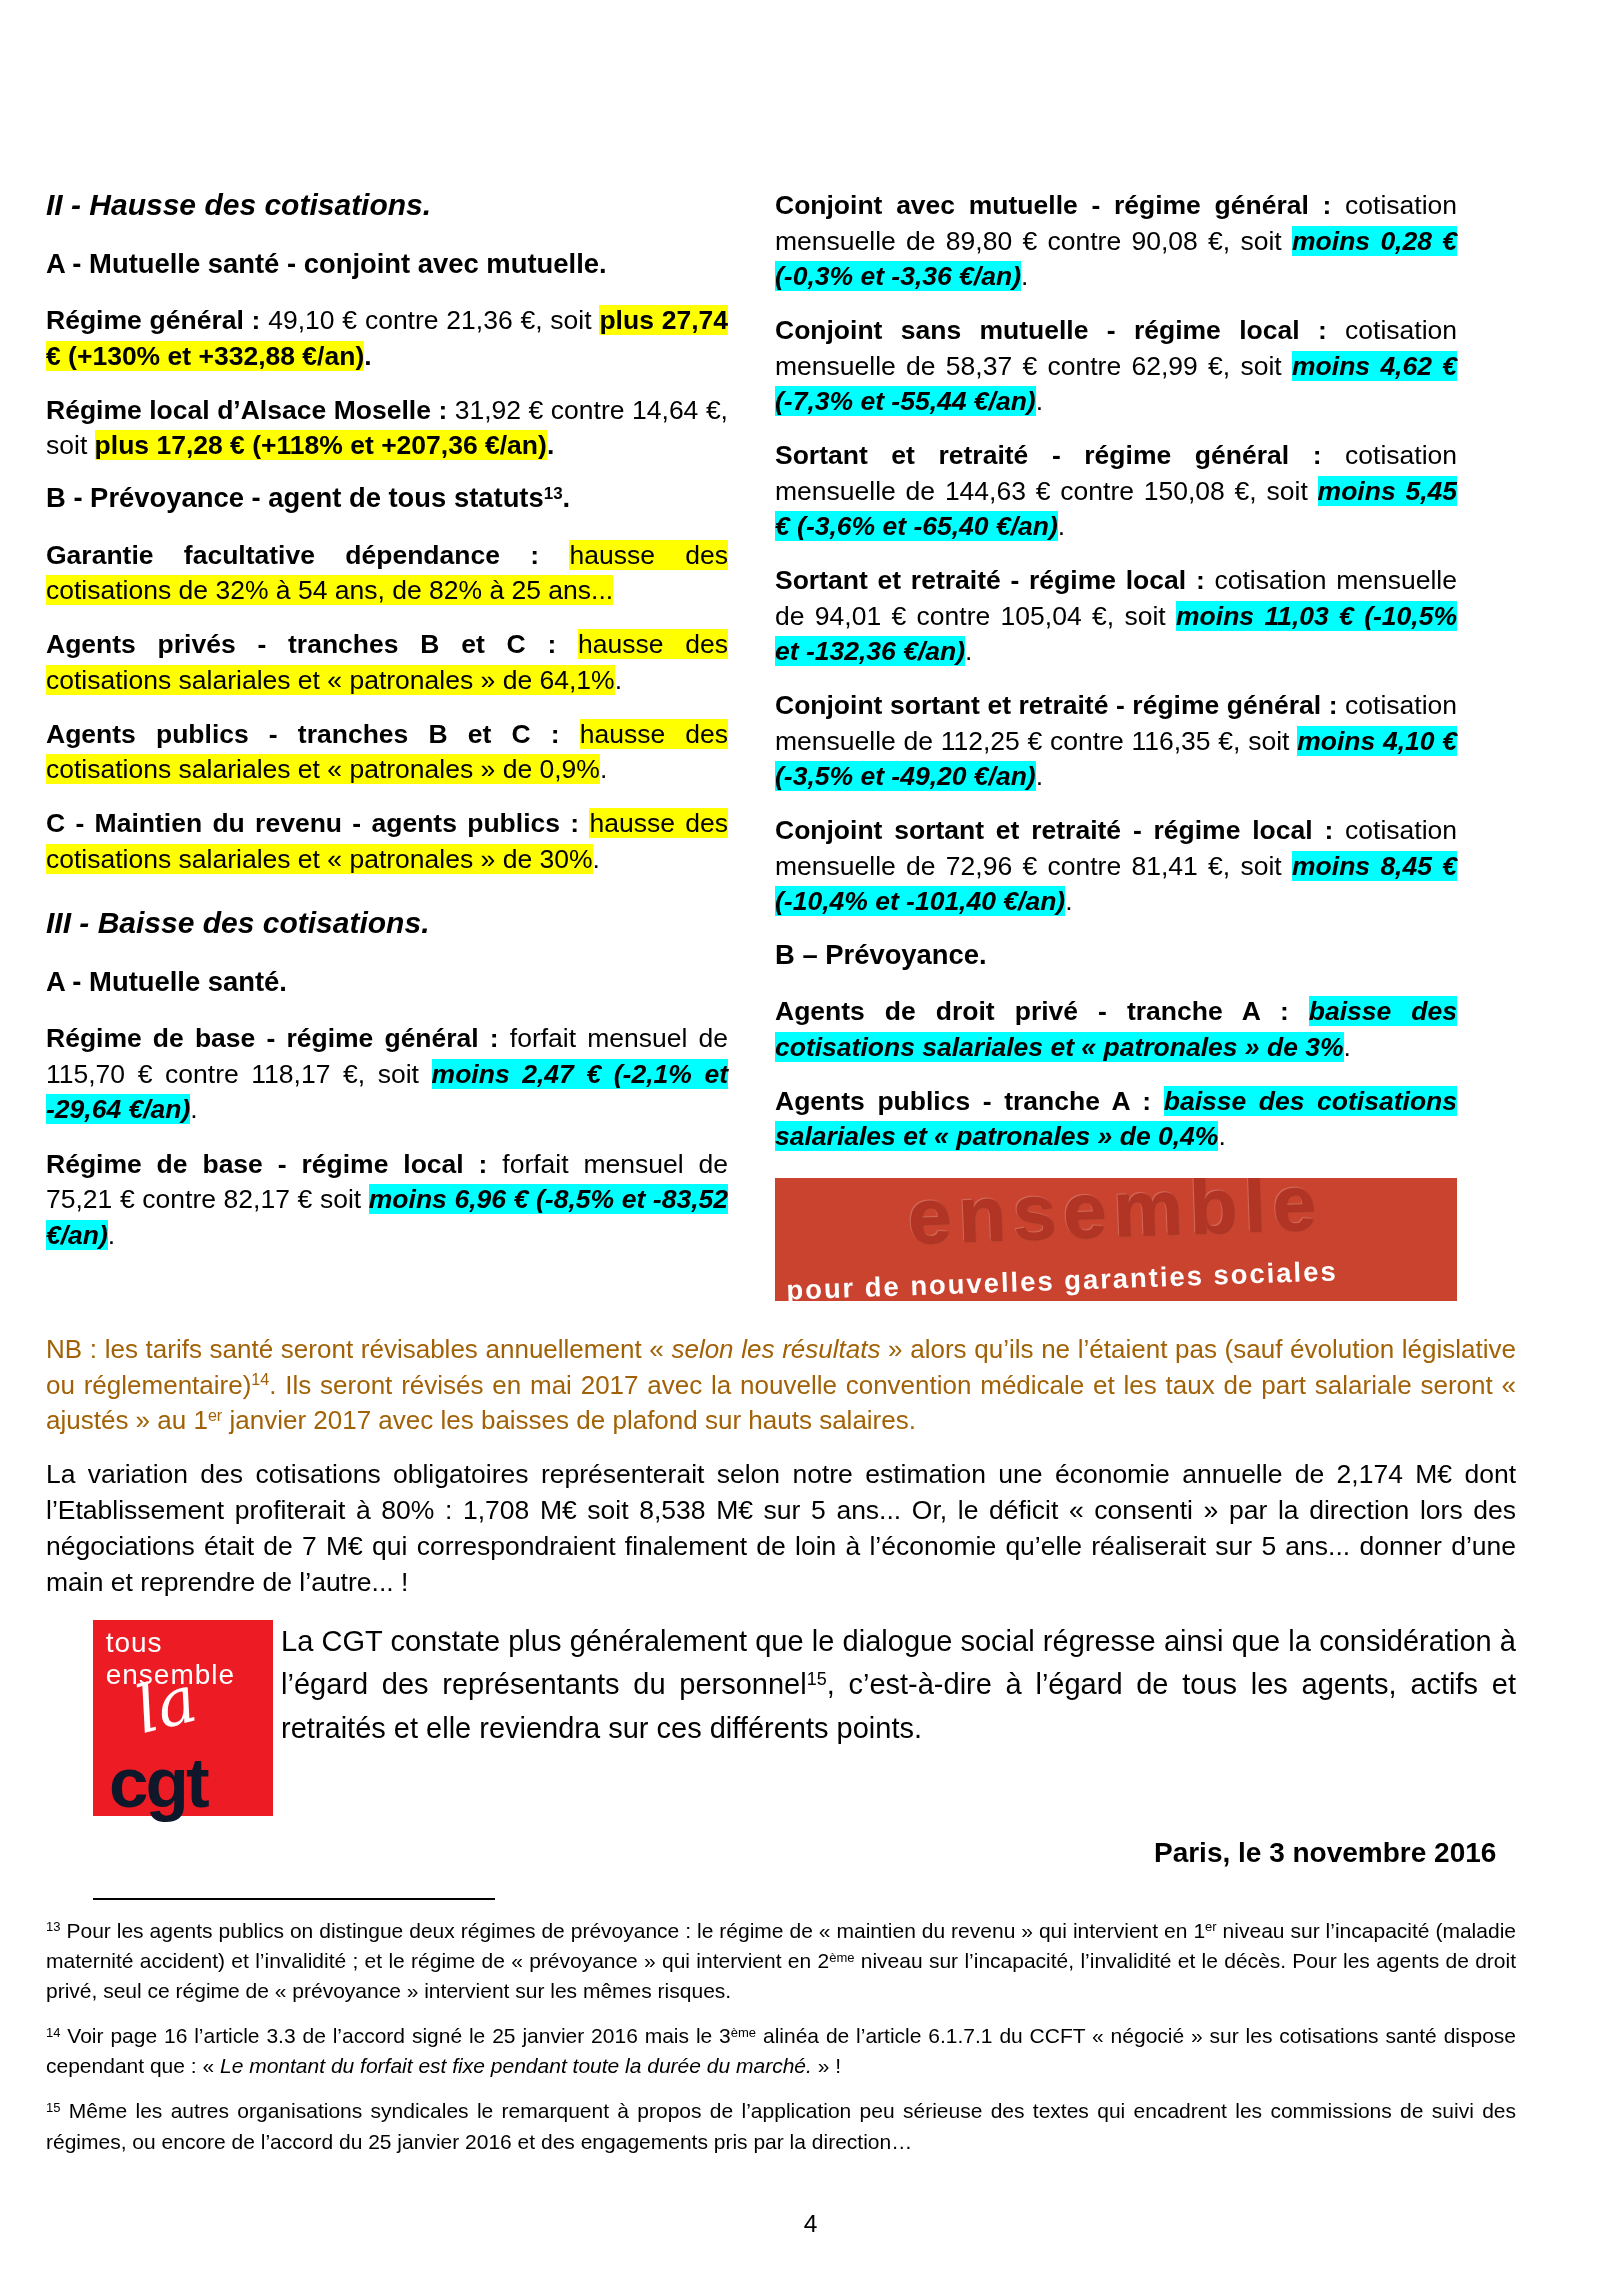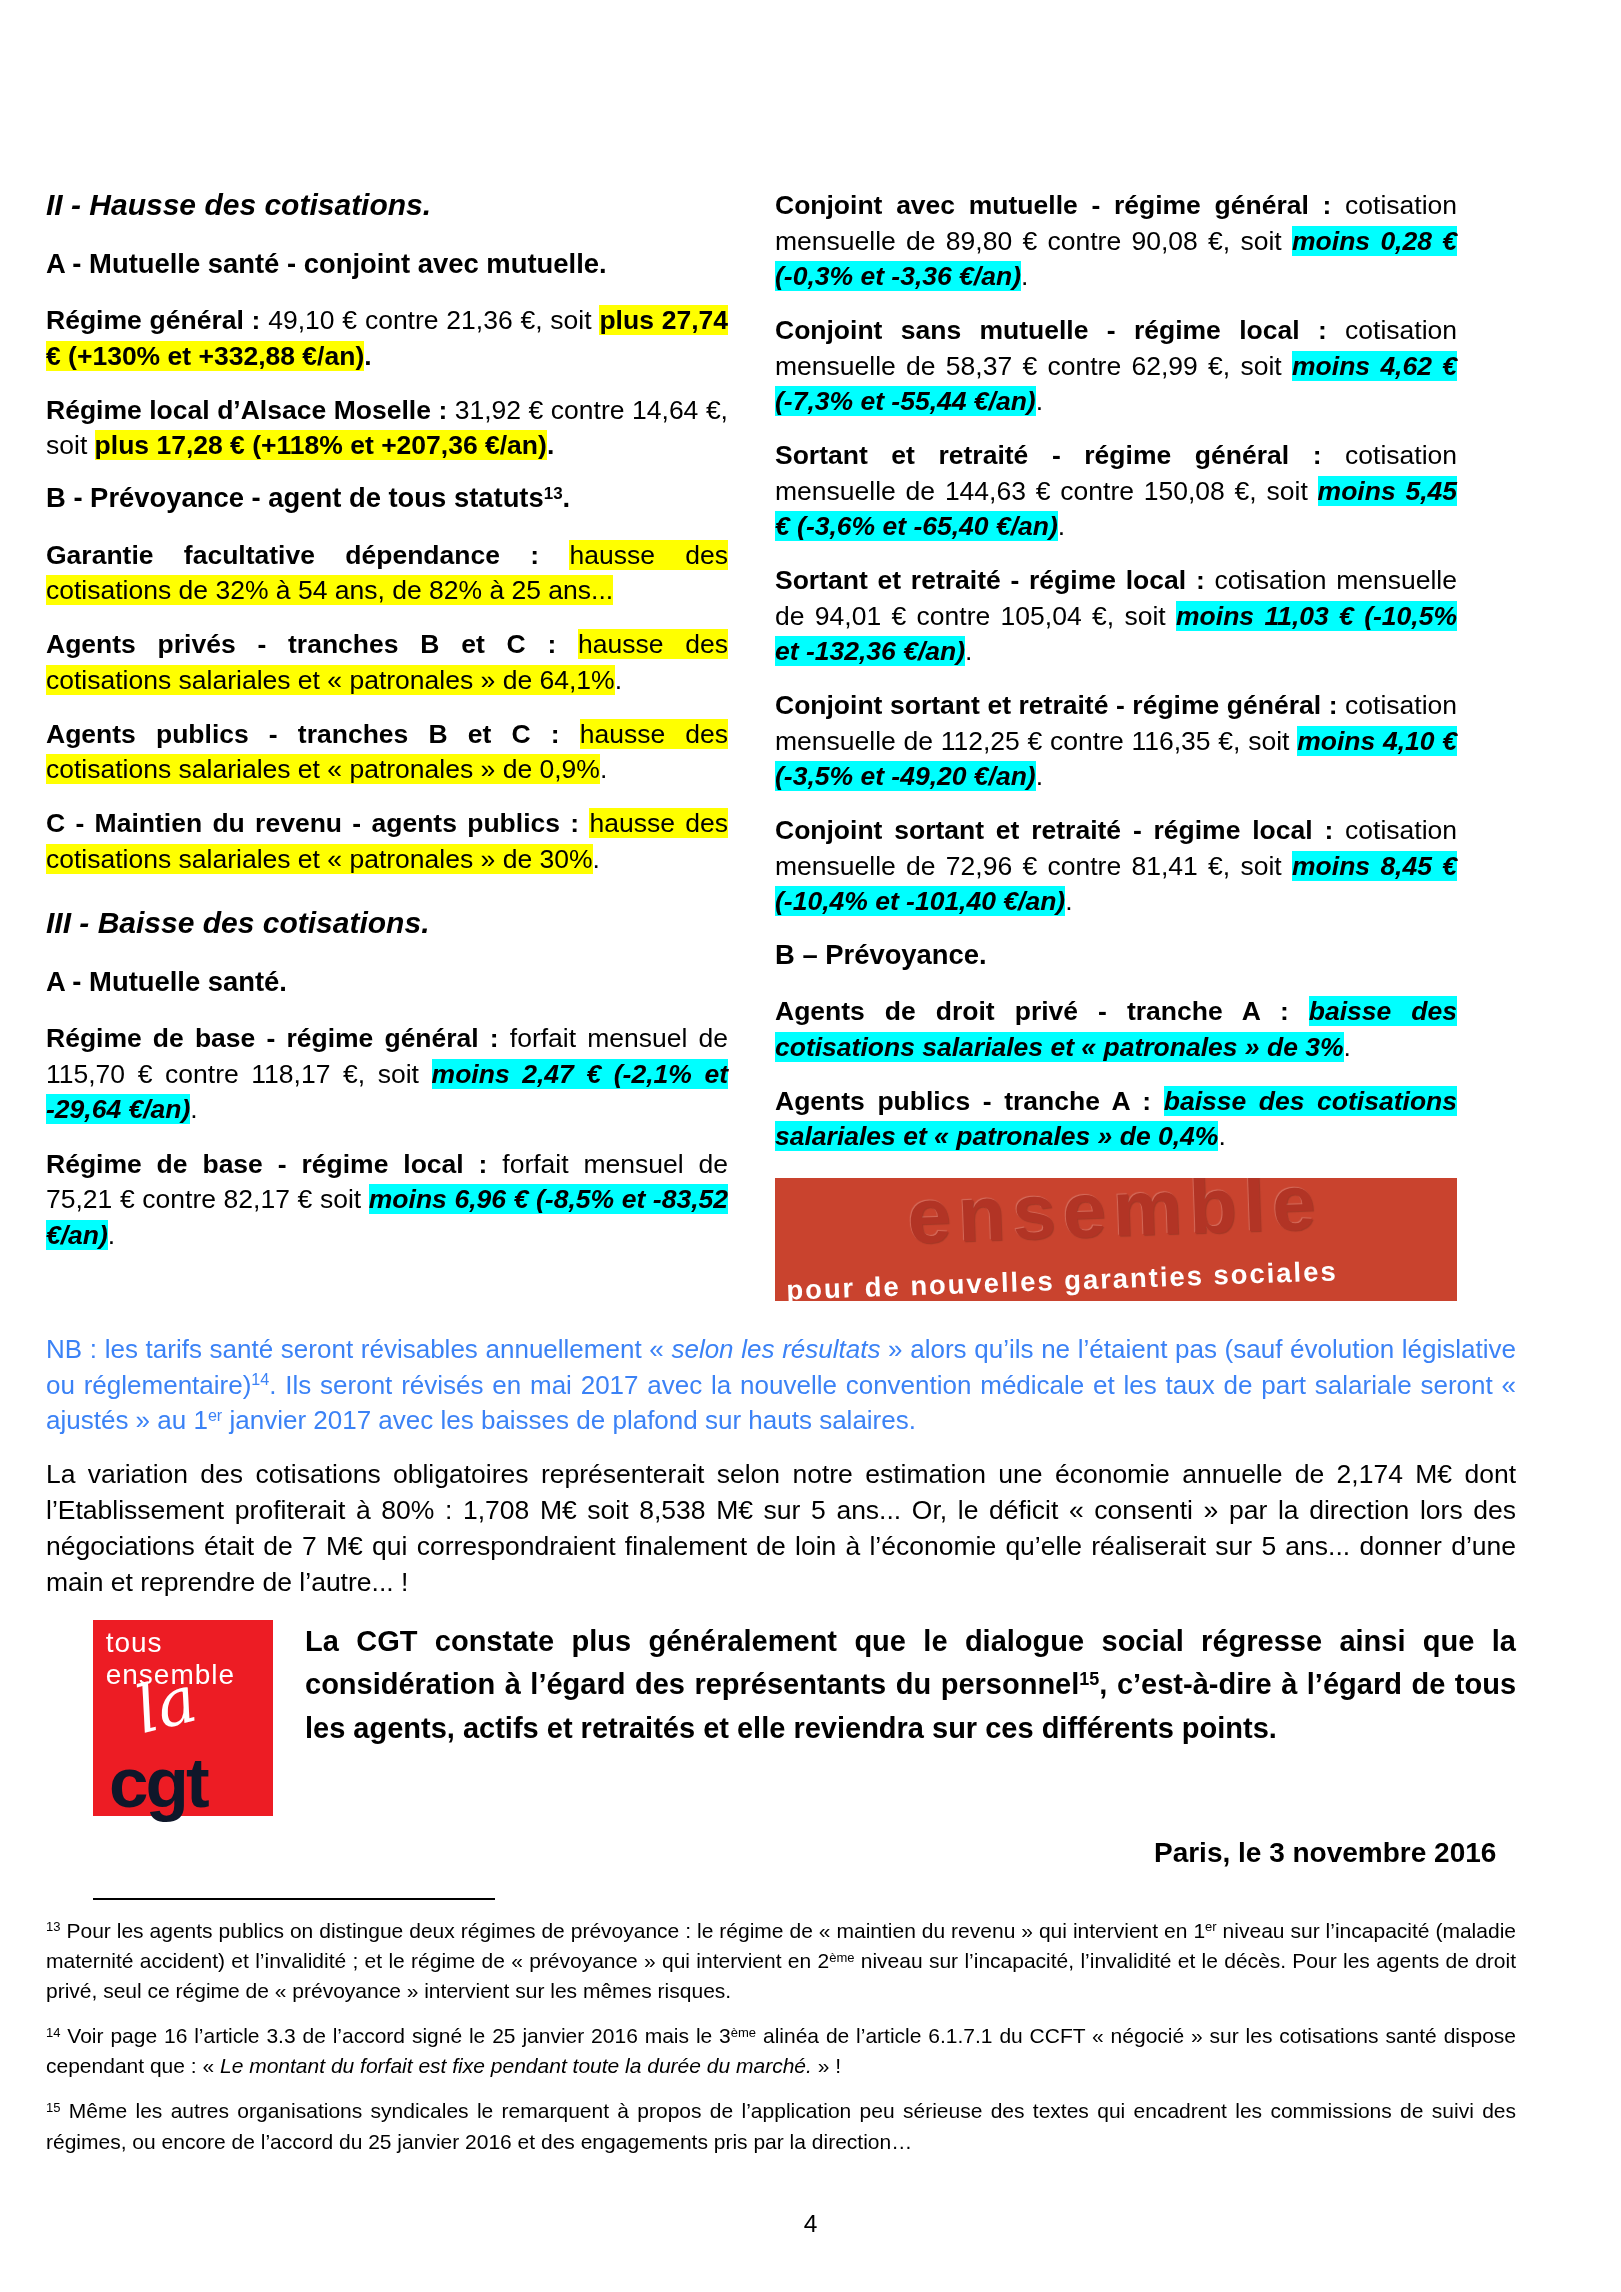--- a/index.html
+++ b/index.html
@@ -25,31 +25,31 @@
   .banner { margin-top:23.5px; height:123px; background:#c9432e; position:relative; overflow:hidden; }
   .banner-inner { position:absolute; left:0; right:0; top:0; bottom:0; transform:rotate(-2deg); }
   .banner-title {
     position:absolute; top:-13.7px; left:0; right:0; text-align:center;
     font-size:78px; font-weight:700; letter-spacing:6.9px; color:#b23425;
     text-shadow:1px 1px 1px rgba(0,0,0,0.18), -1px -1px 1px rgba(255,255,255,0.22);
   }
   .banner-sub { position:absolute; bottom:5.9px; left:9.8px; font-size:27.4px; font-weight:700; color:#ffffff; letter-spacing:2px; white-space:nowrap; }
   
   .para-full { font-size:26.5px; line-height:1.36; text-align:justify; }
-  .nb { color:#3b82f6; margin-top:31px; margin-bottom:17.6px; font-size:26px; }
+  .nb { color:#a16207; margin-top:31px; margin-bottom:17.6px; font-size:26px; }
   .variation { margin-bottom:17.6px; }
   
   .cgt-row { display:flex; margin:19.6px 0 0 47px; }
   .logo { position:relative; width:180px; height:196px; background:#ed1c24; flex:none; }
   .logo-line1 { position:absolute; top:7.8px; left:12.7px; font-size:28px; color:#fff; letter-spacing:1px; }
   .logo-line2 { position:absolute; top:39px; left:12.7px; font-size:28px; color:#fff; letter-spacing:1px; }
   .logo-script { position:absolute; top:47px; left:43px; font-size:65px; color:#fff; font-style:italic;
                  font-family:"DejaVu Serif", serif; transform:rotate(-14deg); }
   .logo-brand { position:absolute; bottom:-2px; left:16px; font-size:71px; font-weight:700; color:#0f172a; letter-spacing:-2.9px; line-height:1; }
-  .statement { font-size:29px; font-weight:700; line-height:1.5; text-align:justify; margin-left:32px; }
+  .statement { font-size:29px; font-weight:400; line-height:1.5; text-align:justify; margin-left:8px; }
   .date { text-align:right; font-weight:700; font-size:28px; margin:21.6px 19.6px 0 0; }
   
   .footnotes { margin-top:29px; }
   .fn-rule { width:402px; border-top:2px solid #000; margin:0 0 15.7px 47px; }
   p.fn { font-size:21px; line-height:1.44; text-align:justify; margin-bottom:14.7px; }
   .page-number { position:absolute; bottom:55px; left:0; right:0; text-align:center; font-size:24.5px; }
 </style>
 </head>
 <body>
 

